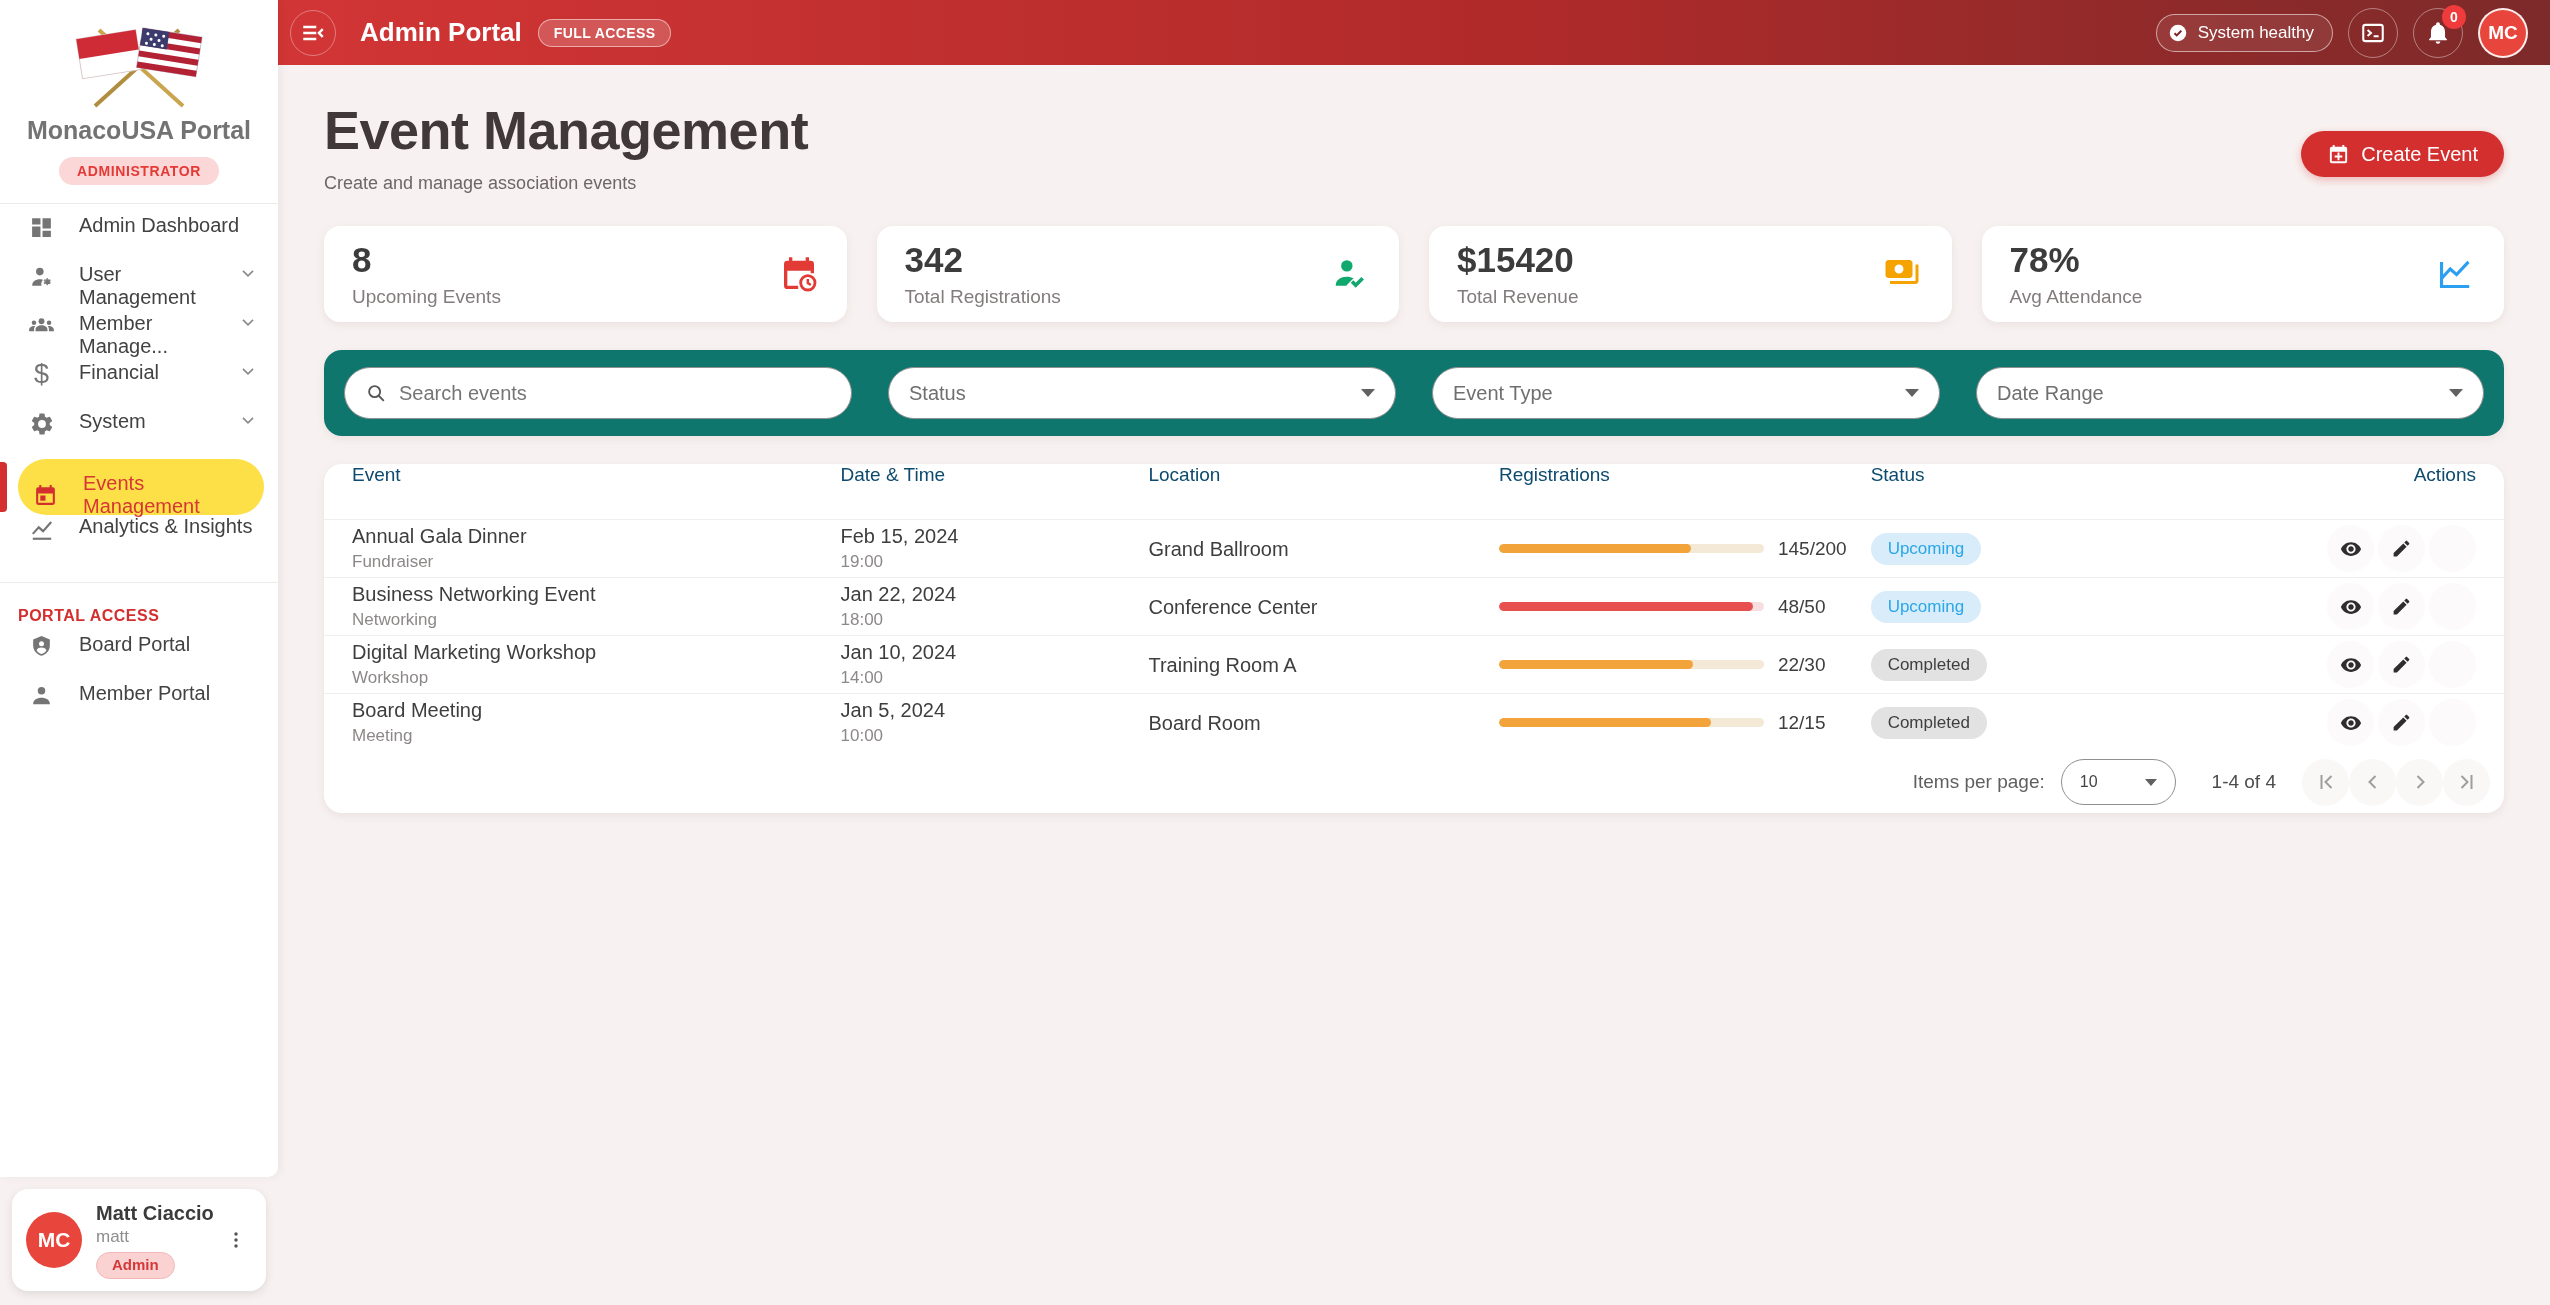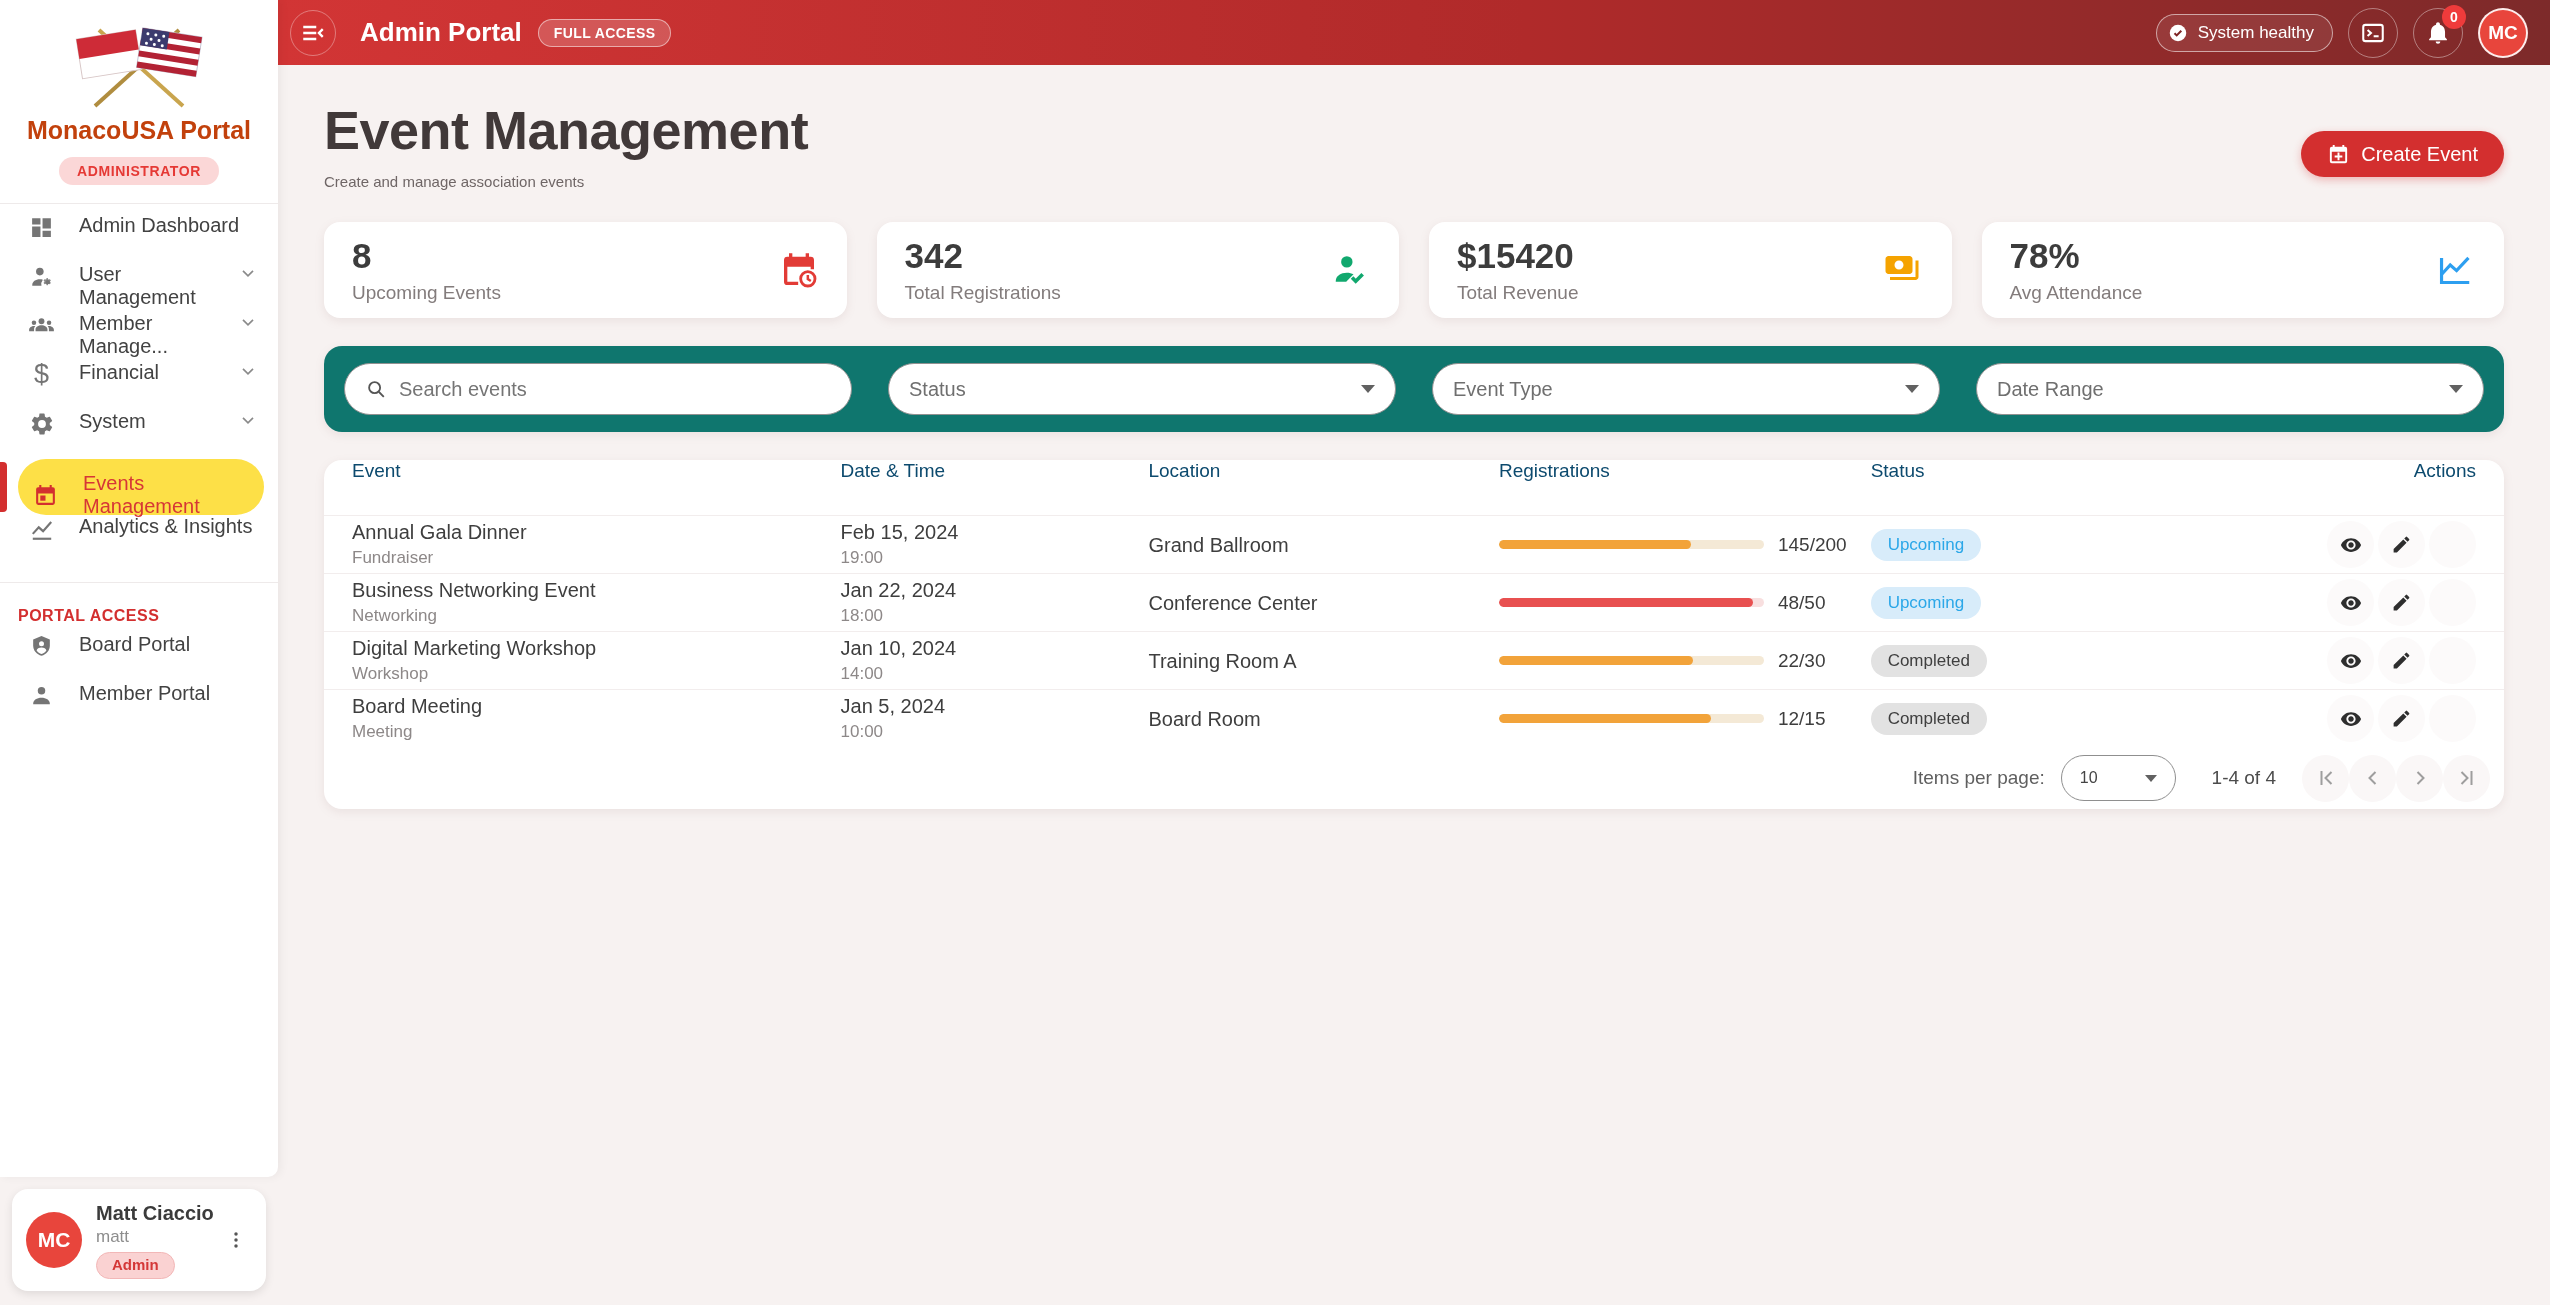--- a/index.html
+++ b/index.html
@@ -13,21 +13,21 @@
   svg { display:block; }
 
   
   .sidebar { width:278px; flex:none; display:flex; flex-direction:column; height:1305px; position:relative; z-index:5; }
   .sidebar-panel {
     background:#fff; flex:1 1 auto; display:flex; flex-direction:column;
     box-shadow:3px 0 10px rgba(0,0,0,0.05); overflow:hidden; border-radius:0 0 10px 0;
   }
   .logo-wrap { padding:18px 0 0; text-align:center; }
   .logo-wrap svg { margin:0 auto; }
-  .sidebar-title { font-size:25px; font-weight:700; color:#c2410c; margin-top:6px; }
+  .sidebar-title { font-size:25px; font-weight:700; color:#737373; margin-top:6px; }
   .role-badge {
     display:inline-block; margin-top:12px; background:#fbd7d7; color:#e53935;
     font-size:14px; font-weight:700; letter-spacing:0.6px; padding:6px 18px; border-radius:16px;
   }
   .side-divider { height:1px; background:#eeeaea; margin:18px 0 6px; }
   .nav { padding-top:4px; }
   .nav-item { position:relative; display:flex; height:49px; padding:0 20px 0 28px; cursor:pointer; color:#424242; }
   .nav-item .nicon { width:27px; height:27px; color:#757575; flex:none; display:flex; align-items:center; justify-content:center; }
   .nav-item .nlabel { margin-left:24px; font-size:20px; }
   .nav-item .chev { margin-left:auto; }
@@ -64,21 +64,21 @@
   .access-badge { margin-left:16px; background:rgba(255,255,255,0.18); border:1px solid rgba(255,255,255,0.5); font-size:14px; font-weight:700; letter-spacing:0.4px; padding:5px 15px; border-radius:16px; }
   .topbar-right { margin-left:auto; display:flex; align-items:center; gap:15px; }
   .health-pill { display:flex; align-items:center; gap:9px; border:1px solid rgba(255,255,255,0.55); background:rgba(255,255,255,0.08); border-radius:22px; padding:7px 18px 7px 10px; font-size:17px; }
   .round-btn { position:relative; width:50px; height:50px; border-radius:50%; border:1px solid rgba(255,255,255,0.4); display:flex; align-items:center; justify-content:center; cursor:pointer; }
   .notif-badge { position:absolute; top:-4px; right:-4px; min-width:24px; height:24px; border-radius:12px; background:#ef3b3b; color:#fff; font-size:14px; font-weight:700; display:flex; align-items:center; justify-content:center; padding:0 6px; }
   .topbar-avatar { width:50px; height:50px; border-radius:50%; background:#e8453c; border:2px solid rgba(255,255,255,0.9); color:#fff; font-size:19px; font-weight:700; display:flex; align-items:center; justify-content:center; cursor:pointer; }
 
   .content { flex:1; padding:34px 46px 0; overflow:hidden; }
   .page-head { display:flex; justify-content:space-between; align-items:flex-start; }
   .page-title { font-size:54px; font-weight:600; color:#413939; letter-spacing:-0.5px; }
-  .page-subtitle { margin-top:12px; font-size:15px; color:#6f6666; }
+  .page-subtitle { margin-top:12px; font-size:18px; color:#6f6666; }
   .create-btn {
     margin-top:32px; background:#d32f2f; color:#fff; border:none; border-radius:26px;
     height:46px; padding:0 26px; font-size:20px; font-weight:500; display:flex; align-items:center; gap:11px;
     cursor:pointer; box-shadow:0 3px 8px rgba(211,47,47,0.3); font-family:inherit;
   }
 
   .stats-row { margin-top:32px; display:grid; grid-template-columns:repeat(4,1fr); gap:30px; }
   .stat-card {
     background:#fff; border-radius:16px; padding:18px 28px; height:96px;
     box-shadow:0 3px 10px rgba(160,130,130,0.14); display:flex; align-items:center; justify-content:space-between;

